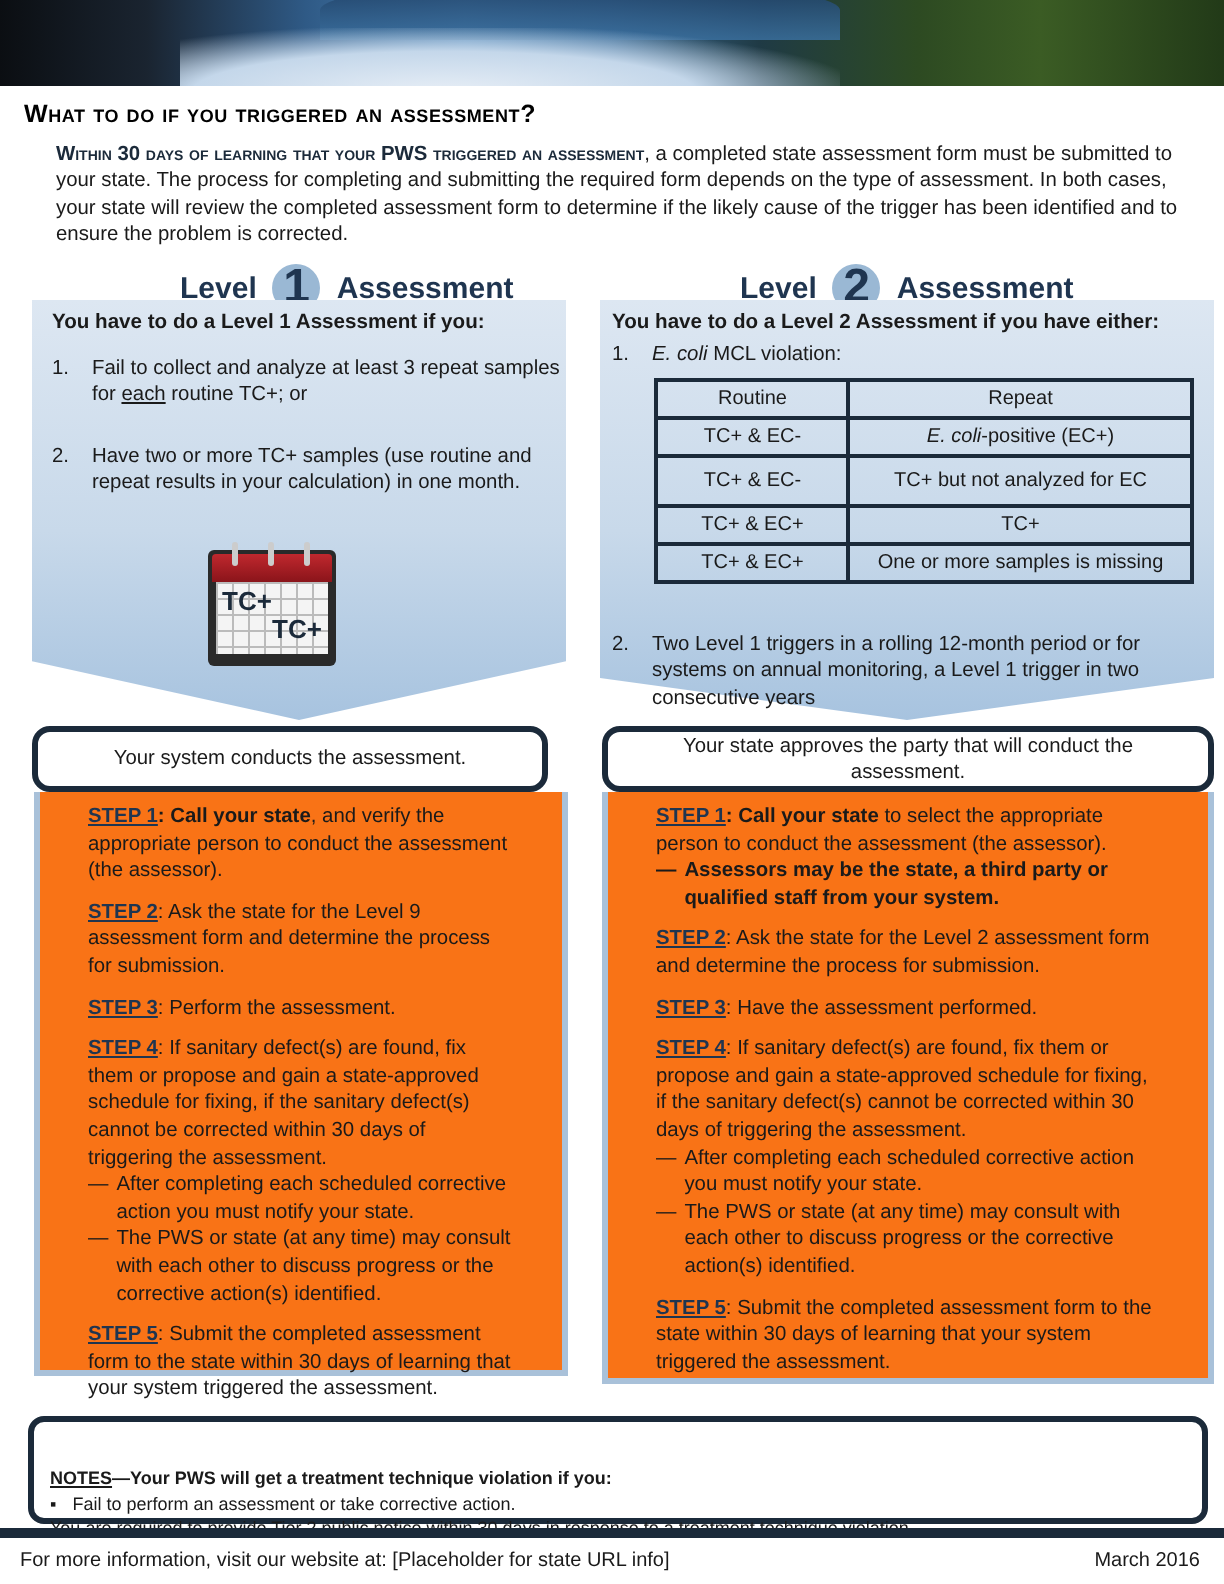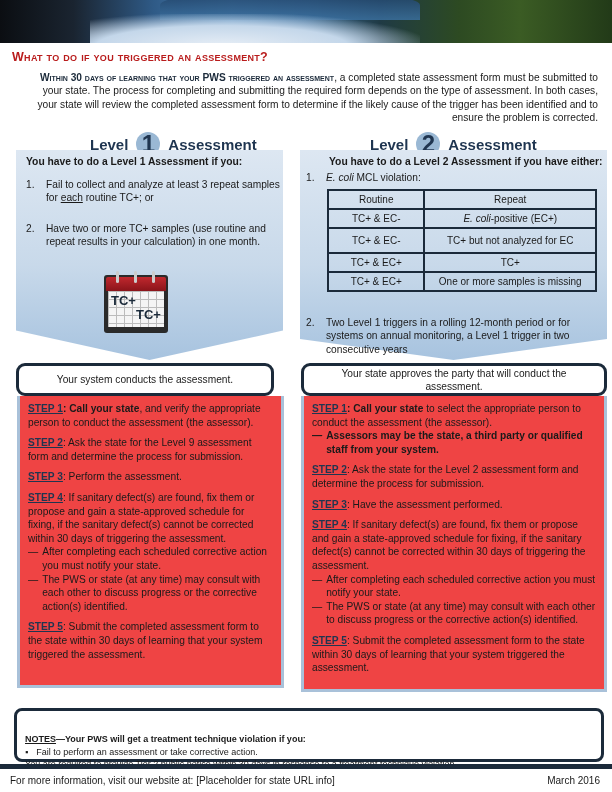--- a/index.html
+++ b/index.html
@@ -4,22 +4,22 @@
 <style>
   * { box-sizing: border-box; margin: 0; padding: 0; }
   body { width: 612px; height: 792px; background: #ffffff; font-family: "Liberation Sans", sans-serif; color: #1a1a1a; position: relative; overflow: hidden; }
   .banner { position: absolute; left: 0; top: 0; width: 612px; height: 43px; overflow: hidden;
     background: linear-gradient(90deg, #0b0e12 0%, #1a2430 12%, #2f5a86 25%, #4f86b8 38%, #3d6d98 50%, #1f3a45 62%, #2d4a22 75%, #3b5c24 85%, #223a18 100%); }
   .banner .cloud { position: absolute; left: 90px; top: 14px; width: 330px; height: 40px;
     background: radial-gradient(ellipse at 40% 80%, #e7eef6 0%, #c4d7ea 45%, rgba(120,160,200,0) 75%); }
   .banner .mtn { position: absolute; left: 160px; top: -10px; width: 260px; height: 30px;
     background: linear-gradient(180deg, #1c3a5e, #3a6f9e); border-radius: 50% 50% 0 0; opacity: 0.85; }
   .banner .logo { position: absolute; right: 8px; top: 6px; font-family: "Liberation Sans", sans-serif; font-weight: bold; font-size: 38px; color: #ffffff; letter-spacing: -1px; line-height: 38px; }
-  .title { position: absolute; left: 12px; top: 50px; font-size: 12.5px; font-weight: bold; letter-spacing: 0.3px; color: #b91c1c; font-variant: small-caps; }
-  .intro { position: absolute; left: 28px; top: 71px; width: 570px; font-size: 10.2px; line-height: 13.4px; color: #1a1a1a; text-align: right; }
+  .title { position: absolute; left: 12px; top: 50px; font-size: 12.5px; font-weight: bold; letter-spacing: 0.3px; color: #000000; font-variant: small-caps; }
+  .intro { position: absolute; left: 28px; top: 71px; width: 570px; font-size: 10.2px; line-height: 13.4px; color: #1a1a1a; }
   .intro .sc { font-variant: small-caps; font-weight: bold; color: #1b2a3a; }
   .lvl-head { position: absolute; top: 131px; height: 26px; display: flex; align-items: center; gap: 8px; font-size: 15px; font-weight: bold; color: #1f3550; }
   .lvl-num { width: 24px; height: 24px; border-radius: 50%; background: #9ab8d4; display: flex; align-items: center; justify-content: center; font-size: 24px; font-weight: bold; color: #1f3550; line-height: 24px; }
   .panel { position: absolute; background: linear-gradient(180deg, #dde7f2 0%, #c8d9ea 55%, #a7c3df 100%); }
   .panel.left { left: 16px; top: 150px; width: 267px; height: 210px; clip-path: polygon(0 0, 100% 0, 100% 86%, 50% 100%, 0 86%); }
   .panel.right { left: 300px; top: 150px; width: 307px; height: 210px; clip-path: polygon(0 0, 100% 0, 100% 90%, 50% 100%, 0 90%); }
   .panel-head { position: absolute; font-size: 10.3px; font-weight: bold; color: #1a1a1a; }
   .list { position: absolute; font-size: 10.2px; line-height: 13.4px; color: #1a1a1a; }
   .list .li { display: flex; gap: 8px; }
   .list .n { width: 12px; flex: none; }
@@ -30,21 +30,21 @@
   table.crit th { height: 19px; }
   .cal { position: absolute; left: 104px; top: 271px; width: 64px; height: 62px; }
   .cal .body { position: absolute; left: 0; top: 4px; width: 64px; height: 58px; background: #2a2a2a; border-radius: 3px; }
   .cal .top { position: absolute; left: 2px; top: 6px; width: 60px; height: 14px; background: linear-gradient(180deg, #c0282e, #8a141a); border-radius: 2px 2px 0 0; }
   .cal .page { position: absolute; left: 4px; top: 20px; width: 56px; height: 36px; background: #f4f4f4;
     background-image: linear-gradient(#bbb 1px, transparent 1px), linear-gradient(90deg, #bbb 1px, transparent 1px); background-size: 8px 8px; }
   .cal .ring { position: absolute; top: 0; width: 3px; height: 12px; background: #ccc; border-radius: 2px; }
   .cal .t1 { position: absolute; left: 7px; top: 22px; font-size: 13px; font-weight: bold; color: #1b2a3a; }
   .cal .t2 { position: absolute; left: 32px; top: 36px; font-size: 13px; font-weight: bold; color: #1b2a3a; }
   .pill { position: absolute; border: 3px solid #1b2a3a; border-radius: 9px; background: #ffffff; font-size: 10.2px; text-align: center; display: flex; align-items: center; justify-content: center; line-height: 13px; color: #1a1a1a; }
-  .steps { position: absolute; background: #ef4444; border: 3px solid #a9c1d9; border-top: none; font-size: 10.2px; line-height: 13.6px; color: #1a1a1a; padding: 6px 8px; }
+  .steps { position: absolute; background: #f97316; border: 3px solid #a9c1d9; border-top: none; font-size: 10.2px; line-height: 13.6px; color: #1a1a1a; padding: 6px 24px; }
   .steps p { margin-bottom: 7px; }
   .steps .lbl { font-weight: bold; text-decoration: underline; color: #1f3550; }
   .steps .dash { display: flex; gap: 4px; }
   .steps .dash .d { flex: none; }
   .notes { position: absolute; left: 14px; top: 708px; width: 590px; height: 54px; border: 3px solid #1b2a3a; border-radius: 8px; padding: 3px 8px; font-size: 9px; line-height: 12.5px; color: #1a1a1a; }
   .notes .nh { font-weight: bold; margin-top: 19px; }
   .footer-bar { position: absolute; left: 0; top: 764px; width: 612px; height: 5px; background: #1b2a3a; }
   .footer { position: absolute; left: 10px; top: 775px; width: 590px; font-size: 10px; color: #1a1a1a; display: flex; justify-content: space-between; }
 </style>
 </head>
@@ -91,21 +91,21 @@
   <div class="body"></div>
   <div class="top"></div>
   <div class="page"></div>
   <div class="ring" style="left:12px;"></div>
   <div class="ring" style="left:30px;"></div>
   <div class="ring" style="left:48px;"></div>
   <div class="t1">TC+</div>
   <div class="t2">TC+</div>
 </div>
 
-<div class="panel-head" style="left:306px; top:156px;margin-left:23px;">You have to do a Level 2 Assessment if you have either:</div>
+<div class="panel-head" style="left:306px; top:156px;">You have to do a Level 2 Assessment if you have either:</div>
 <div class="list" style="left:306px; top:171px; width:290px;">
   <div class="li">
     <span class="n">1.</span>
     <span><i>E. coli</i><span> MCL violation:</span></span>
   </div>
 </div>
 
 <table class="crit">
   <tbody>
       <tr>

